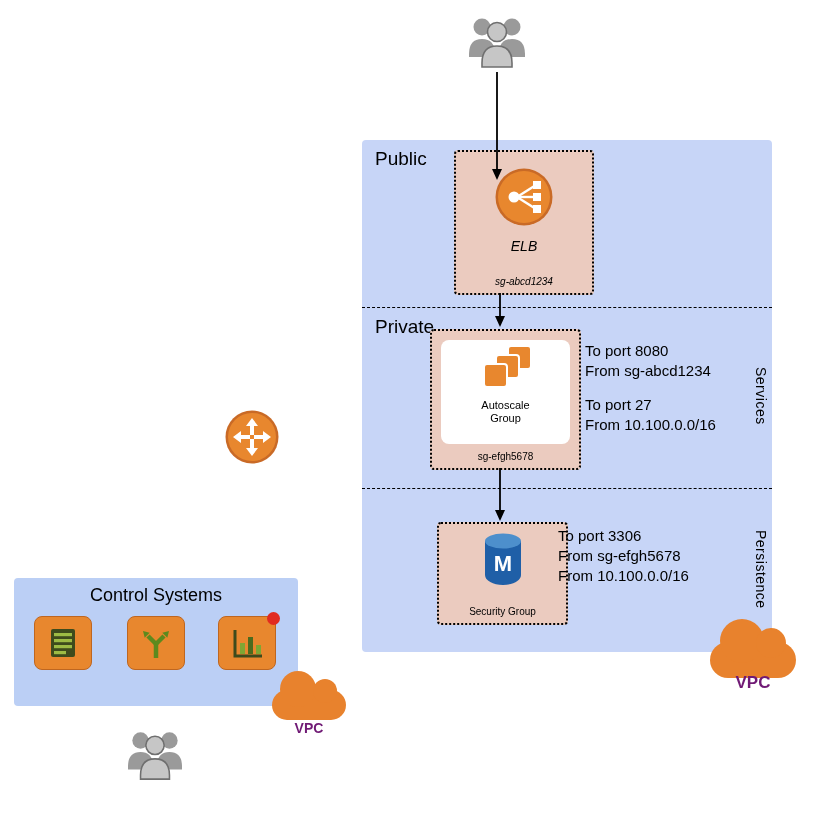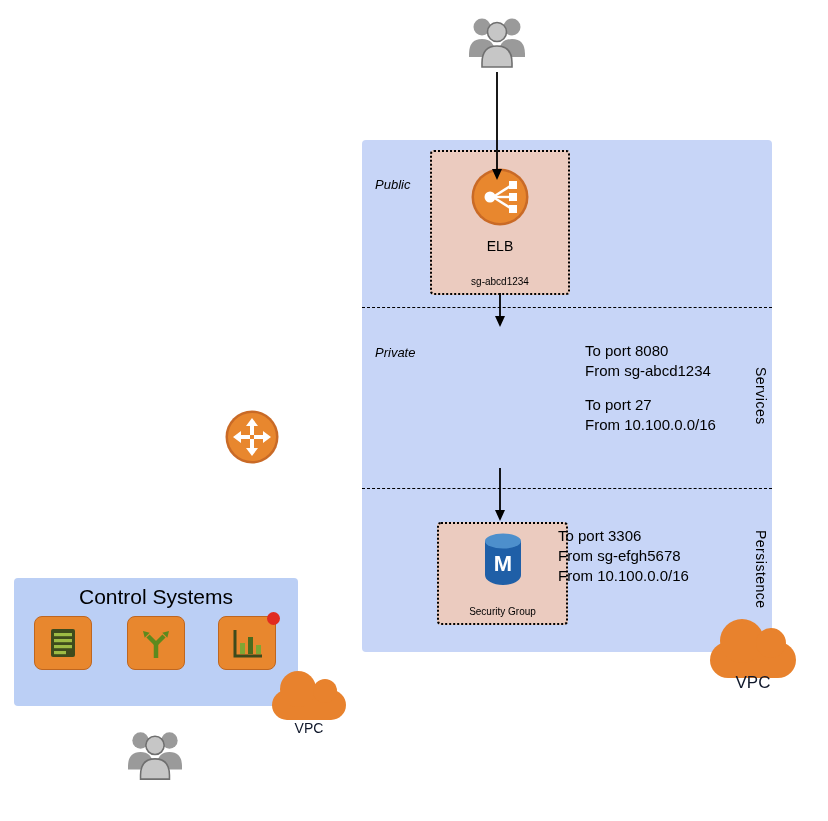--- a/index.html
+++ b/index.html
@@ -6,21 +6,21 @@
   .canvas {
     position:relative; width:828px; height:821px; background:#ffffff;
     font-family:"Liberation Sans", sans-serif; color:#000; overflow:hidden;
   }
 
   
   .vpc-box {
     position:absolute; left:362px; top:140px; width:410px; height:512px;
     background:#C7D5F7; border-radius:4px;
   }
-  .zone-label { position:absolute; left:13px; font-style:italic; font-size:13px;margin-top:29px; }
+  .zone-label { position:absolute; left:13px; font-size:19px; }
   .divider { position:absolute; left:0; width:100%; height:0; border-top:1px dashed #000; }
   .side-label { position:absolute; right:3px; writing-mode:vertical-rl; font-size:14px; letter-spacing:0.5px; }
 
   
   .sg-box {
     position:absolute; background:#EBCBBF; border:2px dotted #000;
     border-radius:4px; text-align:center; z-index:2;
   }
   .sg-title { position:absolute; width:100%; text-align:center; font-size:14px; }
   .sg-id { position:absolute; bottom:6px; width:100%; text-align:center; font-size:10px; }
@@ -37,34 +37,34 @@
   .rules { position:absolute; font-size:15px; line-height:20px; z-index:2; }
   .rule-gap { height:14px; }
 
   
   .arrows { position:absolute; left:0; top:0; z-index:3; pointer-events:none; }
 
   
   .cloud { position:absolute; background:#E8822D; border-radius:18px; z-index:4;
            display:flex; align-items:center; justify-content:center; }
   .cloud .bump { position:absolute; background:#E8822D; border-radius:50%; }
-  .cloud .lbl { position:relative; z-index:1; color:#0f172a; font-weight:normal;margin-top:46px; }
+  .cloud .lbl { position:relative; z-index:1; color:#701a75; font-weight:bold;margin-top:46px; }
   .cloud-lg { left:710px; top:642px; width:86px; height:36px; }
   .cloud-lg .b1 { width:44px; height:44px; left:10px; top:-23px; }
   .cloud-lg .b2 { width:30px; height:30px; right:10px; top:-14px; }
   .cloud-lg .lbl { font-size:17px; }
   .cloud-sm { left:272px; top:690px; width:74px; height:30px; }
   .cloud-sm .b1 { width:36px; height:36px; left:8px; top:-19px; }
   .cloud-sm .b2 { width:24px; height:24px; right:9px; top:-11px; }
   .cloud-sm .lbl { font-size:14px; }
 
   
   .ctrl-box { position:absolute; left:14px; top:578px; width:284px; height:128px;
               background:#BBCFF5; border-radius:4px; z-index:1; }
-  .ctrl-title { position:absolute; top:7px; width:100%; text-align:center; font-size:21px; }
+  .ctrl-title { position:absolute; top:7px; width:100%; text-align:center; font-size:18px; }
   .ctrl-icon { position:absolute; top:38px; width:56px; height:52px;
                background:#E8872E; border:1px solid #BE6620; border-radius:8px;
                display:flex; align-items:center; justify-content:center; }
   .alert-dot { position:absolute; top:-5px; right:-5px; width:13px; height:13px;
                border-radius:50%; background:#E12B20; }
 
   .abs { position:absolute; }
 </style>
 </head>
 <body>
@@ -88,41 +88,56 @@
 
   <div class="vpc-box">
     <div class="zone-label" style="top:8px;">Public</div>
     <div class="divider" style="top:167px;"></div>
     <div class="zone-label" style="top:176px;">Private</div>
     <div class="divider" style="top:348px;"></div>
     <div class="side-label" style="top:227px;">Services</div>
     <div class="side-label" style="top:390px;">Persistence</div>
   </div>
 
-  <div class="sg-box" style="left:430px; top:150px; width:136px; height:141px;">
+  <div class="sg-box" style="left:454px; top:150px; width:136px; height:141px;font-style:italic;">
     <div class="icon-center" style="top:16px;">
       <svg width="58" height="58" viewBox="0 0 58 58">
         <circle cx="29" cy="29" r="28.5" fill="#C96A26"></circle>
         <circle cx="29" cy="29" r="26" fill="#E8872E"></circle>
         <g stroke="#fff" stroke-width="2.4" fill="none">
           <line x1="20" y1="29" x2="41" y2="29"></line>
           <line x1="22" y1="29" x2="41" y2="17"></line>
           <line x1="22" y1="29" x2="41" y2="41"></line>
         </g>
         <circle cx="19" cy="29" r="5.5" fill="#fff"></circle>
         <rect x="38" y="13" width="8" height="8" fill="#fff"></rect>
         <rect x="38" y="25" width="8" height="8" fill="#fff"></rect>
         <rect x="38" y="37" width="8" height="8" fill="#fff"></rect>
       </svg>
     </div>
     <div class="sg-title" style="top:86px;">ELB</div>
     <div class="sg-id">sg-abcd1234</div>
   </div>
 
 
+  <div class="sg-box" style="left:430px; top:329px; width:147px; height:137px;">
+    <div class="as-inner">
+      <span>
+        <svg width="76" height="50" viewBox="0 0 76 50">
+          <g stroke="#fff" stroke-width="2">
+            <rect x="40" y="2" width="23" height="23" rx="3" fill="#E8872E"></rect>
+            <rect x="28" y="11" width="23" height="23" rx="3" fill="#E8872E"></rect>
+            <rect x="16" y="20" width="23" height="23" rx="3" fill="#E8872E"></rect>
+          </g>
+        </svg>
+      </span>
+      <div class="as-label">Autoscale Group</div>
+    </div>
+    <div class="sg-id">sg-efgh5678</div>
+  </div>
 
   <div class="rules" style="left:585px; top:341px;">
     <div>To port 8080</div>
     <div>From sg-abcd1234</div>
     <div class="rule-gap"></div>
     <div>To port 27</div>
     <div>From 10.100.0.0/16</div>
   </div>
 
   <div class="sg-box" style="left:437px; top:522px; width:127px; height:99px;">

